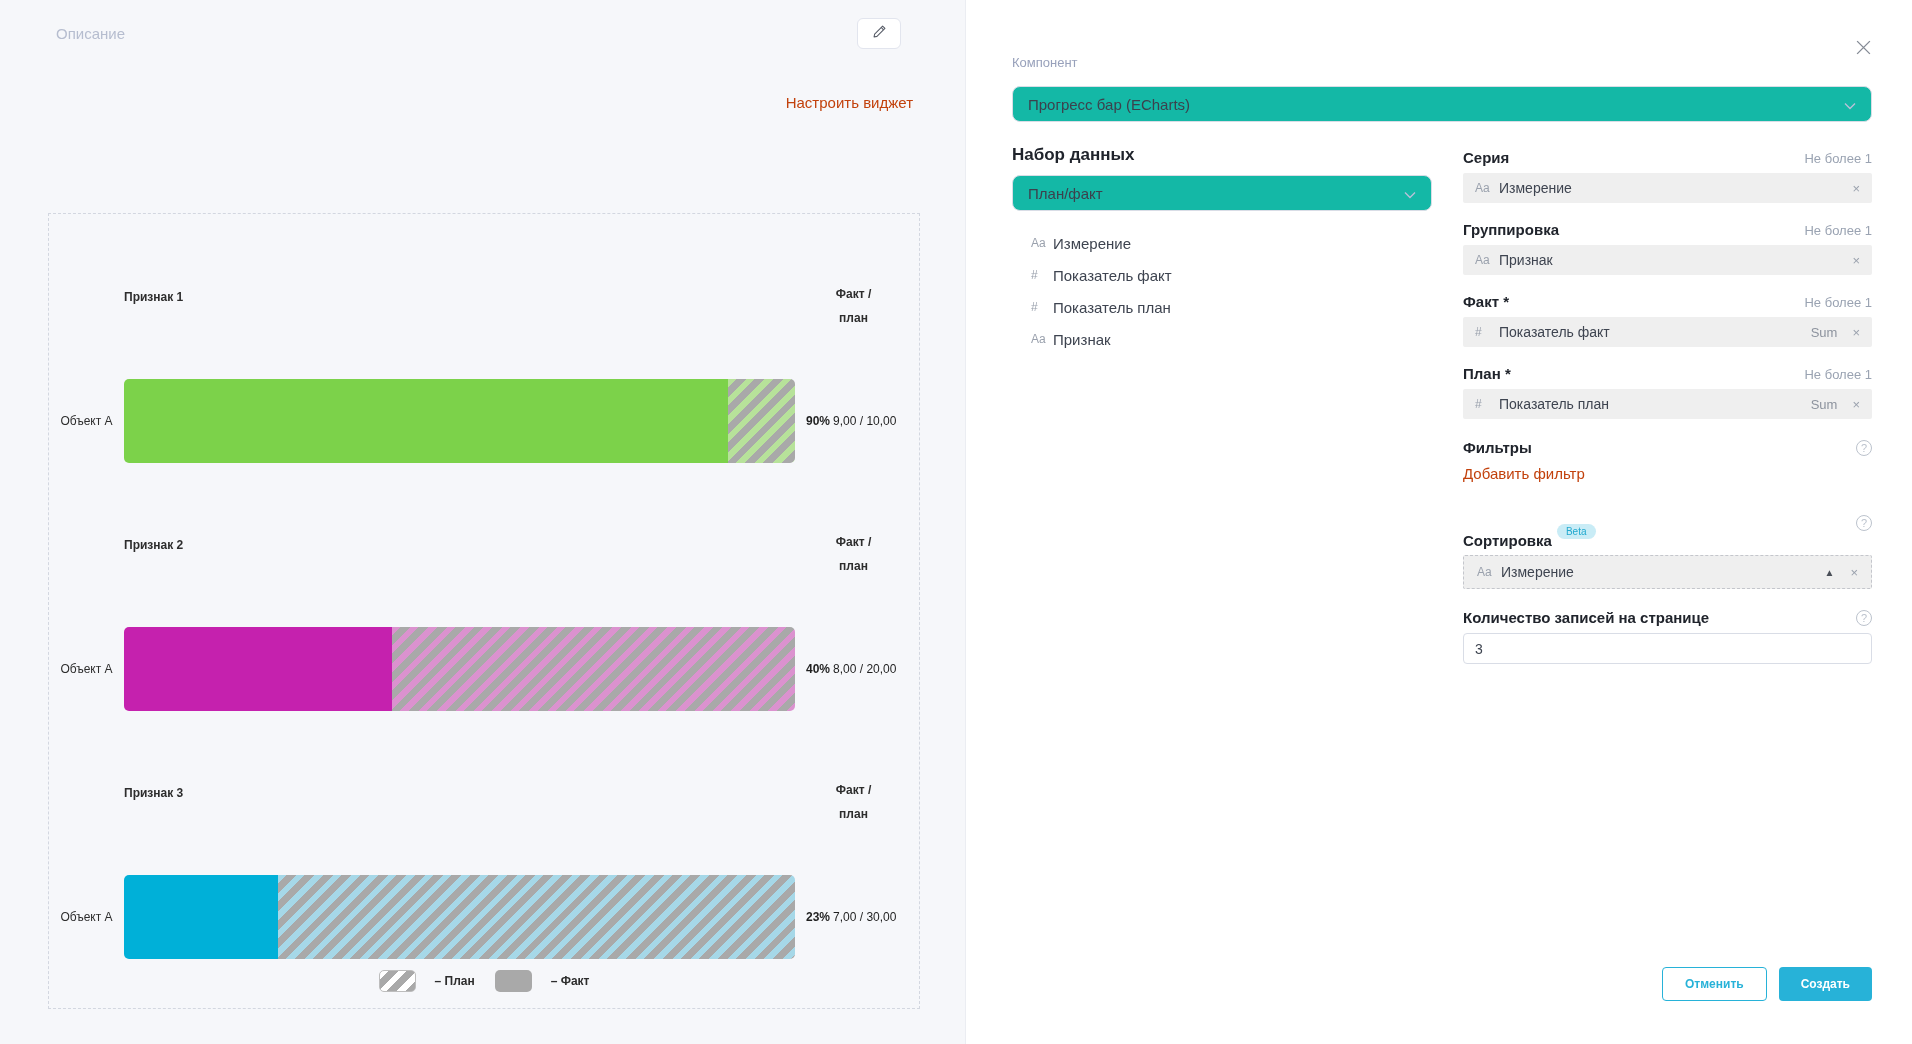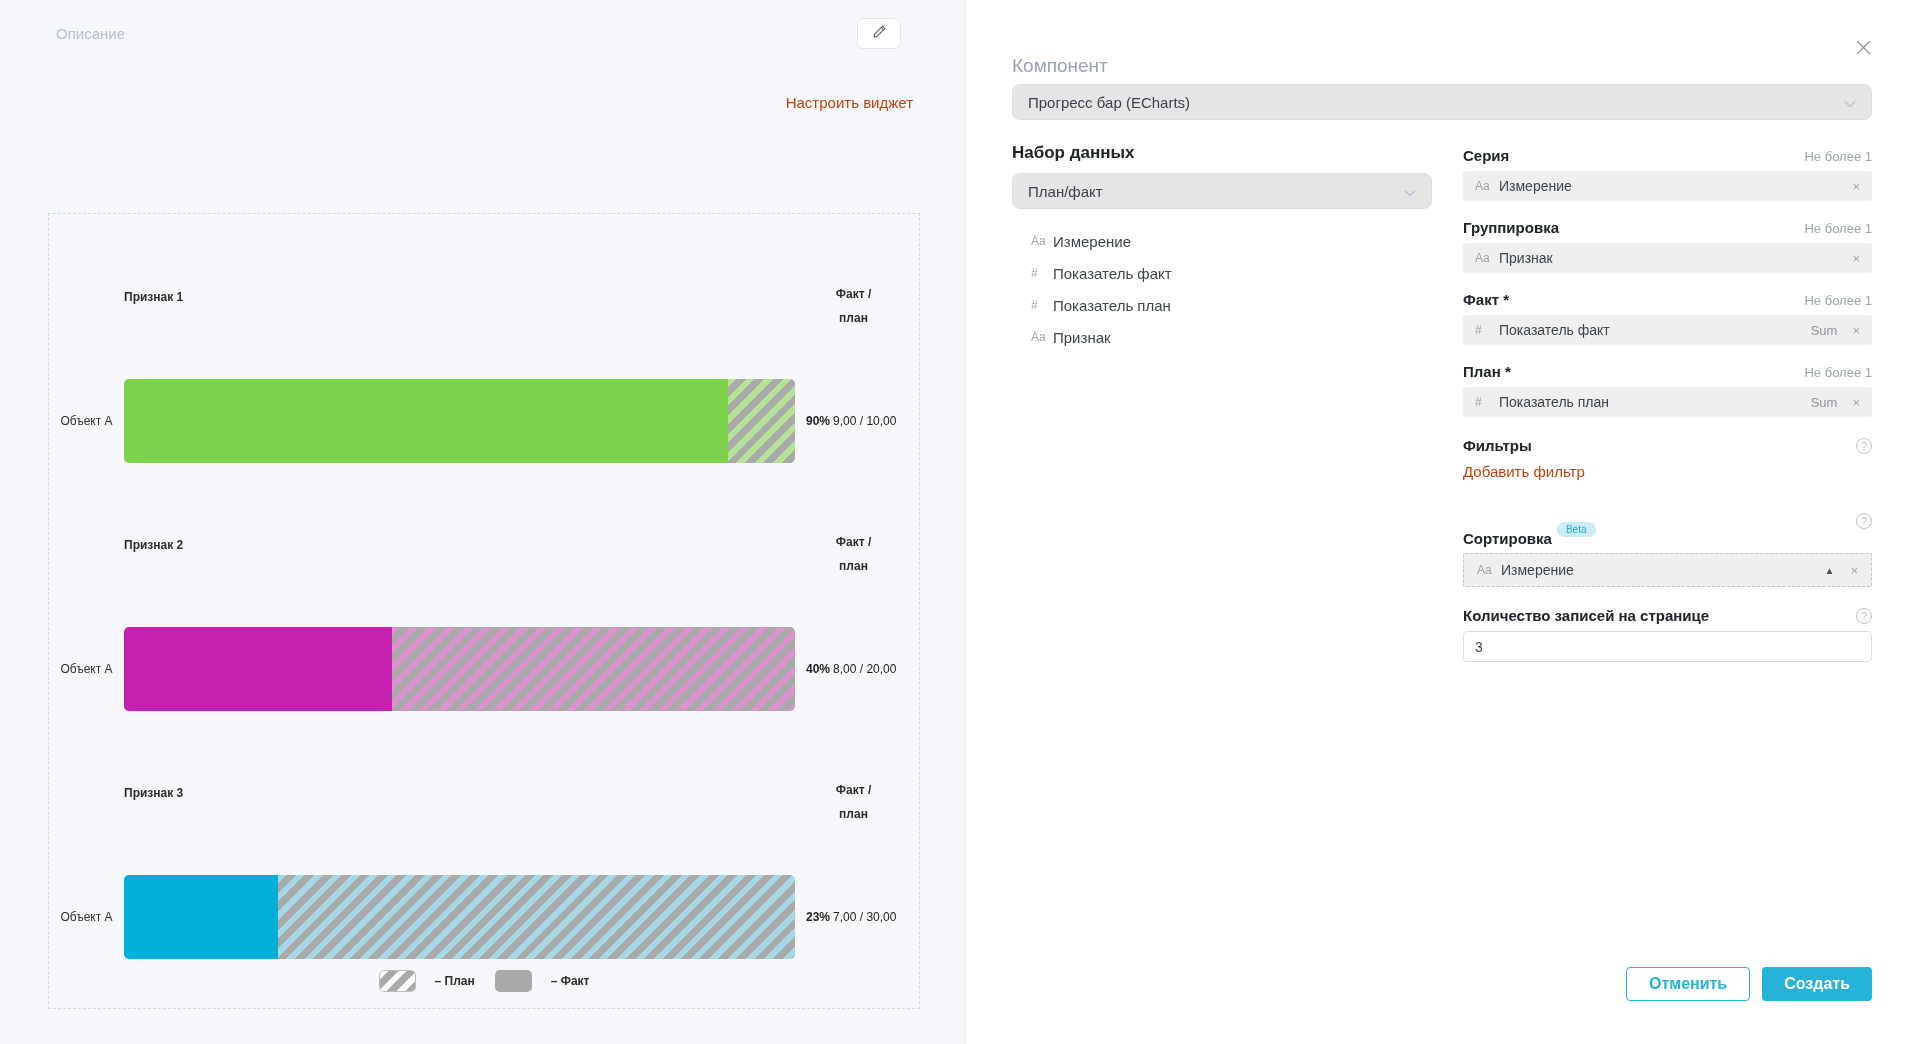--- a/index.html
+++ b/index.html
@@ -57,23 +57,23 @@
   .legend-item { display:flex; align-items:center; gap:19px; }
   .lswatch { width:37px; height:22px; border-radius:5px; }
   .lswatch.hatched { border:1px solid #bdbdbd; }
   .legend-label { font-size:12px; font-weight:700; color:#2d2d2d; }
 
   
   .right { flex:1; position:relative; background:#fff; }
   .close-btn { position:absolute; top:39px; right:40px; width:17px; height:17px; cursor:pointer; }
   .content { position:absolute; left:46px; top:55px; right:40px; }
 
-  .field-label { font-size:19px; color:#98a1bb; margin-bottom:7px; }
+  .field-label { font-size:13px; color:#98a1bb; margin-bottom:16px; }
   .select {
-    height:36px; border:1px solid #d9dde6; border-radius:8px; background:#e5e5e5;
+    height:36px; border:1px solid #d9dde6; border-radius:8px; background:#14b8a6;
     display:flex; align-items:center; justify-content:space-between;
     padding:0 15px; font-size:15px; color:#3c414d; cursor:pointer;
   }
 
   .columns { display:flex; margin-top:23px; }
   .col-left { width:420px; flex:none; }
   .col-right { margin-left:31px; flex:1; padding-top:4px; }
 
   .col-left h3 { margin:0 0 10px; font-size:17px; font-weight:700; color:#20242c; }
   .dataset-select { margin-bottom:16px; }
@@ -118,21 +118,21 @@
 
   .pagesize-block { margin-top:20px; }
   .pagesize-input {
     margin-top:7px; width:100%; height:31px; border:1px solid #d9dde6; border-radius:4px;
     padding:0 11px; font-size:14px; color:#3e4450; background:#fff;
     font-family:"Liberation Sans", sans-serif; outline:none;
   }
 
   .actions { position:absolute; right:40px; bottom:43px; display:flex; gap:12px; }
   .btn {
-    height:34px; padding:0 22px; border-radius:4px; font-size:16px; font-weight:700;
+    height:34px; padding:0 22px; border-radius:4px; font-size:12px; font-weight:700;
     display:flex; align-items:center; cursor:pointer; border:none;
     font-family:"Liberation Sans", sans-serif;
   }
   .btn-cancel { background:#fff; border:1px solid #27b2d8; color:#27b2d8; }
   .btn-create { background:#27b2d8; color:#fff; }
 </style>
 </head>
 <body>
 
 <div class="app">

